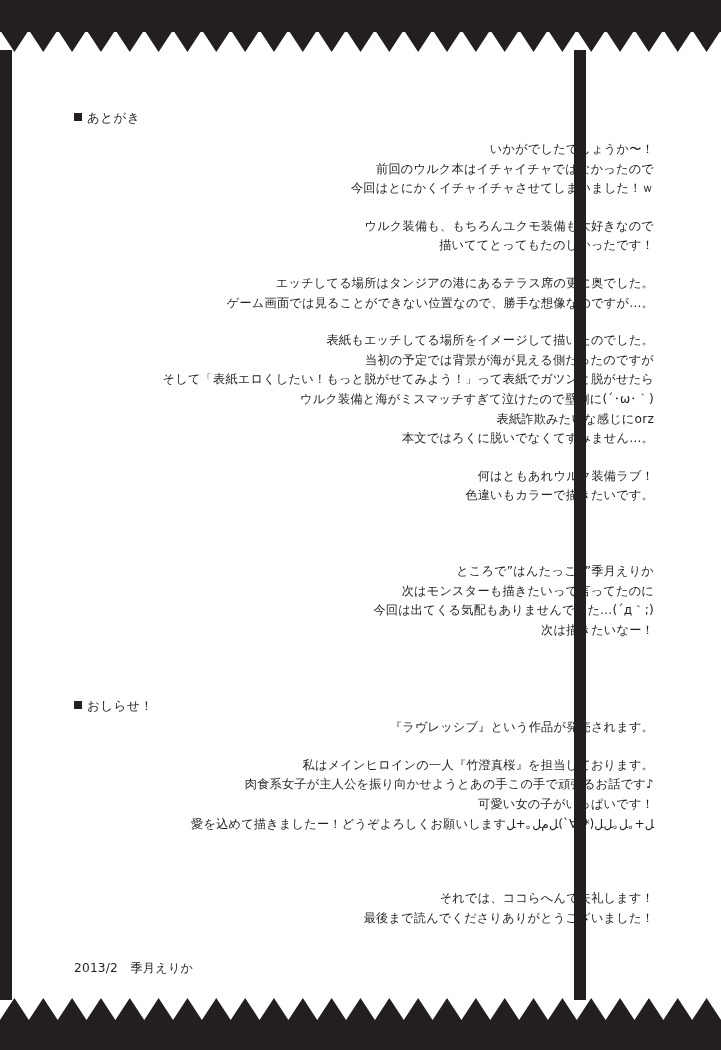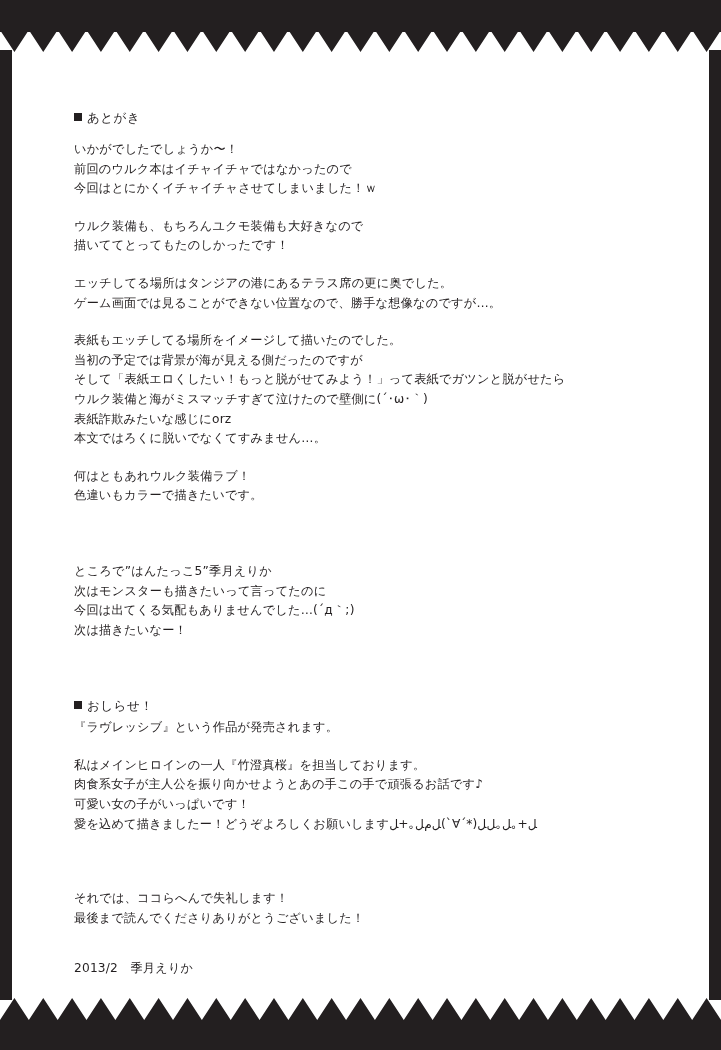--- a/index.html
+++ b/index.html
@@ -11,21 +11,21 @@
     height: 1050px;
     background: #ffffff;
     font-family: "DejaVu Sans", "Liberation Sans", sans-serif;
     overflow: hidden;
     position: relative;
   }
   .page {
     position: absolute;
     left: 0;
     top: 0;
-    width: 721px;
+    width: 586px;
     height: 1050px;
     background: #ffffff;
   }
   
   .band {
     position: absolute;
     left: 0;
     width: 721px;
     background: #231f20;
   }
@@ -67,21 +67,21 @@
     margin: 0 0 12px 0;
     letter-spacing: 0.5px;
     white-space: pre;
   }
   .blk {
     font-size: 12.2px;
     line-height: 19.6px;
     margin: 0 0 18px 0;
     letter-spacing: 0.2px;
   }
-  .blk div { white-space: pre; }
+  .blk div { white-space: pre; text-align: right; }
   .gap-md { margin-bottom: 30px; font-family: Liberation Mono, monospace; }
   .gap-xl { margin-bottom: 56px; }
   .sig {
     font-size: 12.2px;
     line-height: 19.6px;
     letter-spacing: 0.2px;
     white-space: pre;
   }
   .sq {
     display: inline-block;

